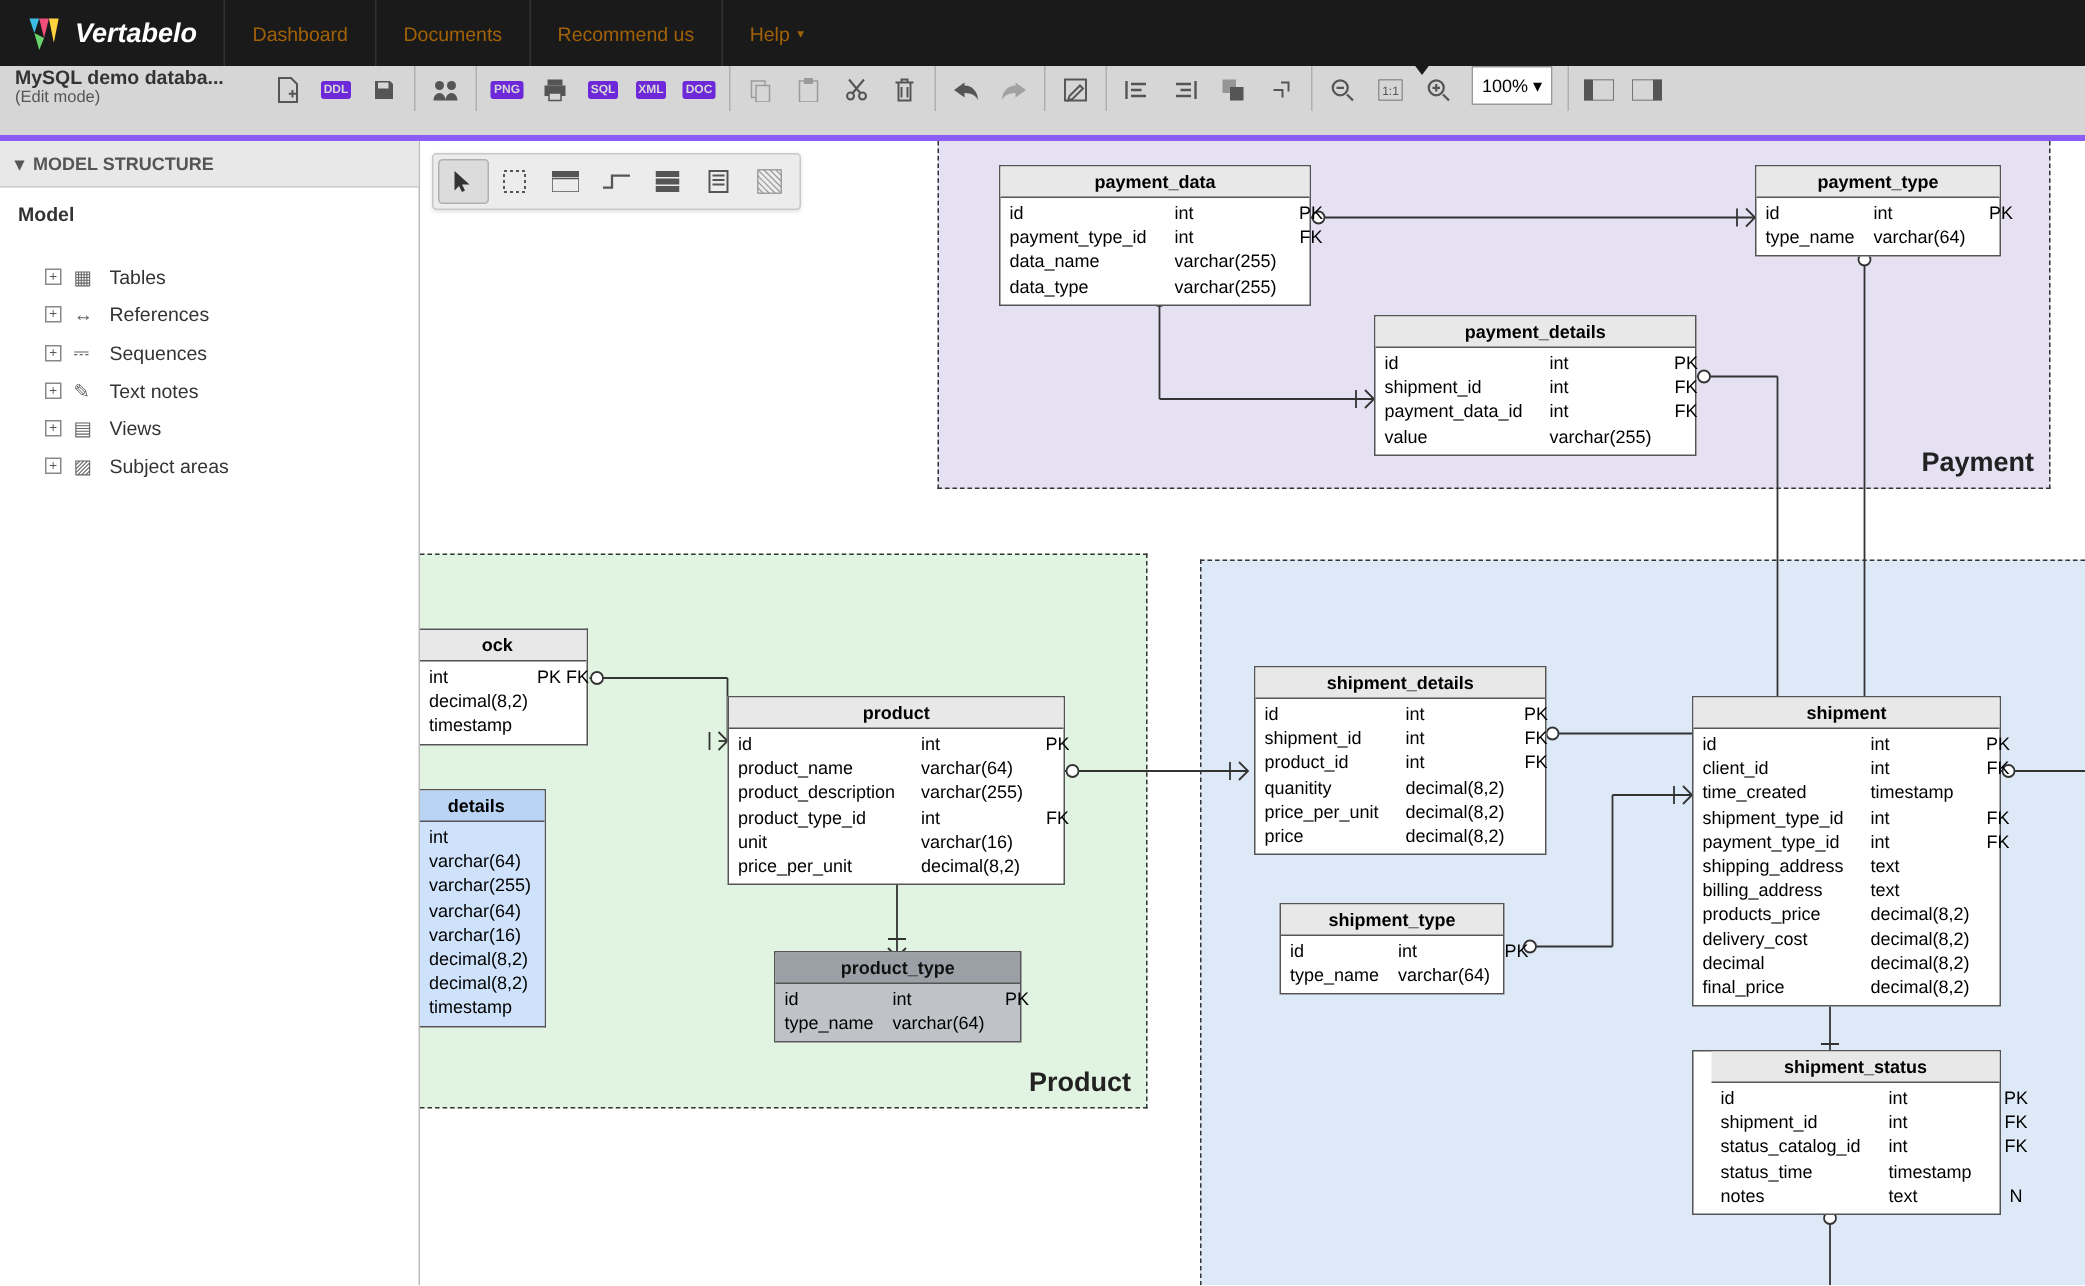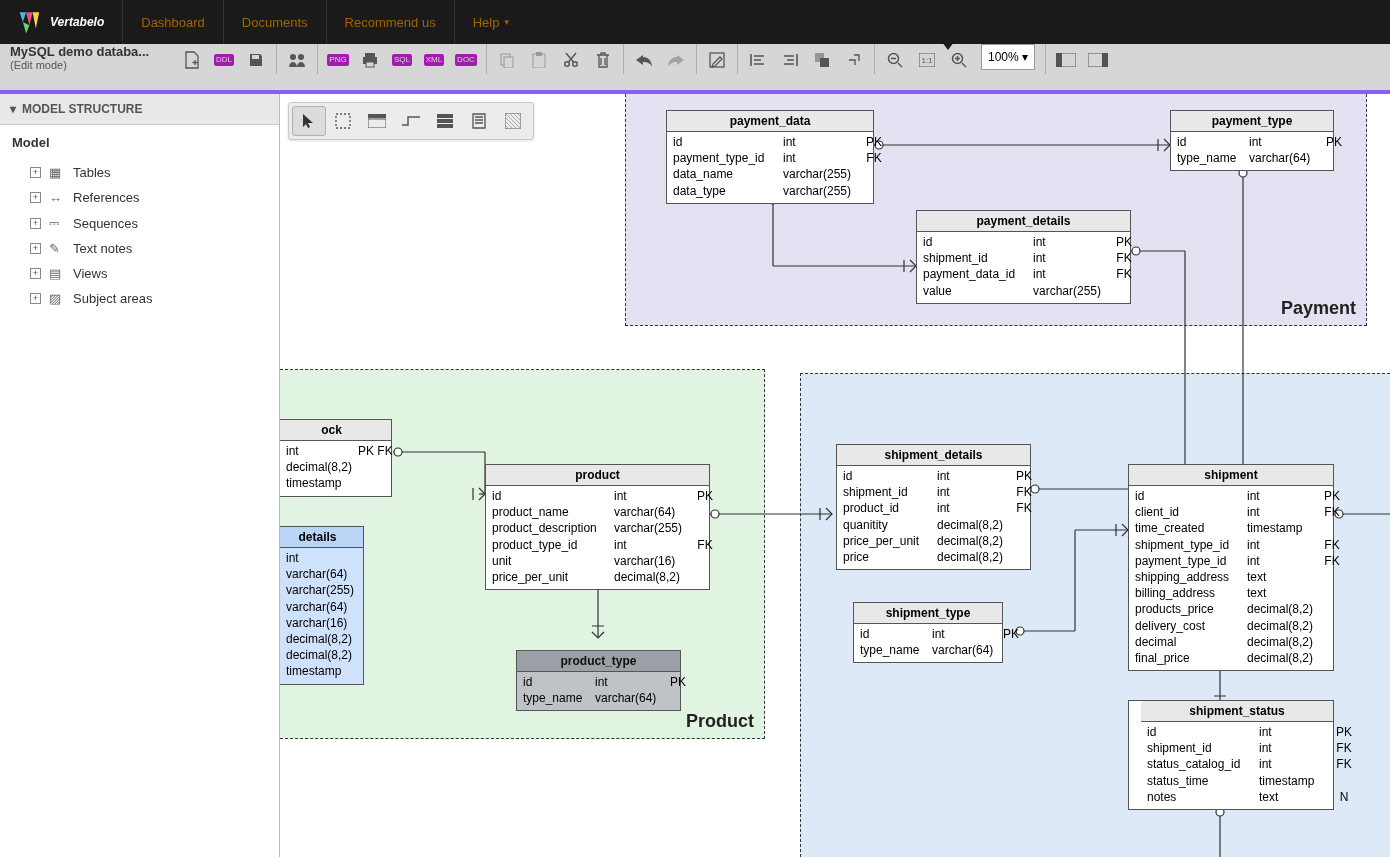--- a/index.html
+++ b/index.html
@@ -1,38 +1,38 @@
 <!DOCTYPE html>
 <html><head>
 <meta charset="utf-8">
 <style>
 *{box-sizing:border-box;margin:0;padding:0;font-family:Arial,Helvetica,sans-serif}
 body{width:1390px;height:857px;overflow:hidden;background:#fff}
 
 .topnav{height:44px;background:#1a1a1a;display:flex;align-items:center;color:#ccc}
-.logo{display:flex;align-items:center;gap:6px;padding:0 18px;font-size:12px;color:#fff;font-style:italic;font-weight:700}
+.logo{display:flex;align-items:center;gap:6px;padding:0 18px;font-size:18px;color:#fff;font-style:italic;font-weight:700}
 .logo-mark{width:26px;height:26px}
 .topnav-item{padding:0 18px;height:52px;display:flex;align-items:center;font-size:13px;color:#a16207;border-left:1px solid #333;cursor:pointer}
 .caret{margin-left:5px;font-size:9px}
 
 .toolbar{height:50px;background:#d6d6d6;border-bottom:4px solid #8b5cf6;display:flex;align-items:flex-start;padding:0 6px;position:relative}
 .doc-title-wrap{width:170px;padding-left:4px}
 .doc-title{font-size:13px;font-weight:700;color:#333;white-space:nowrap;overflow:hidden;text-overflow:ellipsis}
 .doc-sub{font-size:11px;color:#555}
 .tb-btn{width:32px;height:32px;display:flex;align-items:center;justify-content:center;color:#555;cursor:pointer;border-radius:3px;font-size:16px}
 .tb-sep{width:1px;height:30px;background:#b0b0b0;margin:0 4px}
-.tb-badge{background:#a21caf;color:#d6d6d6;font-size:8px;font-weight:400;padding:2px 2px;border-radius:2px;line-height:1}
+.tb-badge{background:#6d28d9;color:#d6d6d6;font-size:8px;font-weight:700;padding:2px 2px;border-radius:2px;line-height:1}
 .zoom-sel{height:26px;border:1px solid #999;background:#fff;font-size:12px;padding:0 6px;margin:0 6px;display:flex;align-items:center}
 .toolbar-marker{position:absolute;top:-2px;left:942px;width:0;height:0;border-left:6px solid transparent;border-right:6px solid transparent;border-top:8px solid #1a1a1a}
 
 .main{display:flex;height:calc(857px - 44px - 50px)}
 .sidebar{width:280px;background:#fff;border-right:1px solid #bbb;overflow:auto}
 .side-head{background:#e8e8e8;padding:8px 10px;font-size:12px;font-weight:700;color:#555;display:flex;align-items:center;gap:6px;border-bottom:1px solid #ccc}
 .side-body{padding:10px 12px;font-size:13px;color:#333}
-.tree-root{font-weight:700;margin-bottom:10px}
+.tree-root{font-weight:700;margin-bottom:22px}
 .tree-item{display:flex;align-items:center;gap:8px;padding:5px 0 5px 18px;cursor:pointer}
 .tree-tgl{width:11px;height:11px;border:1px solid #888;display:flex;align-items:center;justify-content:center;font-size:9px;color:#555;line-height:1}
 .tree-ic{width:16px;color:#666;font-size:13px}
 
 .canvas-wrap{flex:1;position:relative;background:#fff;overflow:hidden}
 .float-tb{position:absolute;left:8px;top:8px;background:#ececec;border:1px solid #c8c8c8;border-radius:3px;display:flex;padding:3px;box-shadow:0 1px 3px rgba(0,0,0,.12);z-index:30}
 .float-tb .tb-btn{width:34px;height:30px}
 .float-tb .sel{background:#dcdcdc;border:1px solid #b0b0b0}
 .subject-area{position:absolute;border:1.5px dashed #333}
 .sa-label{position:absolute;right:10px;bottom:6px;font-weight:700;font-size:18px;color:#222}
@@ -537,21 +537,21 @@
        <span class="c-type">varchar(16)</span>
        <span class="c-key"></span>
      </div>
             <div class="row">
        <span class="c-name">price_per_unit</span>
        <span class="c-type">decimal(8,2)</span>
        <span class="c-key"></span>
      </div>
           </div>
     </div>
-        <div class="tbl sel" style="left:236px;top:540px;width:165px;margin-top:16px;--w1:72px;--w2:70px;">
+        <div class="tbl sel" style="left:236px;top:540px;width:165px;--w1:72px;--w2:70px;">
       <div class="tbl-h">product_type</div>
       <div class="tbl-body">
             <div class="row">
        <span class="c-name">id</span>
        <span class="c-type">int</span>
        <span class="c-key">PK</span>
      </div>
             <div class="row">
        <span class="c-name">type_name</span>
        <span class="c-type">varchar(64)</span>

